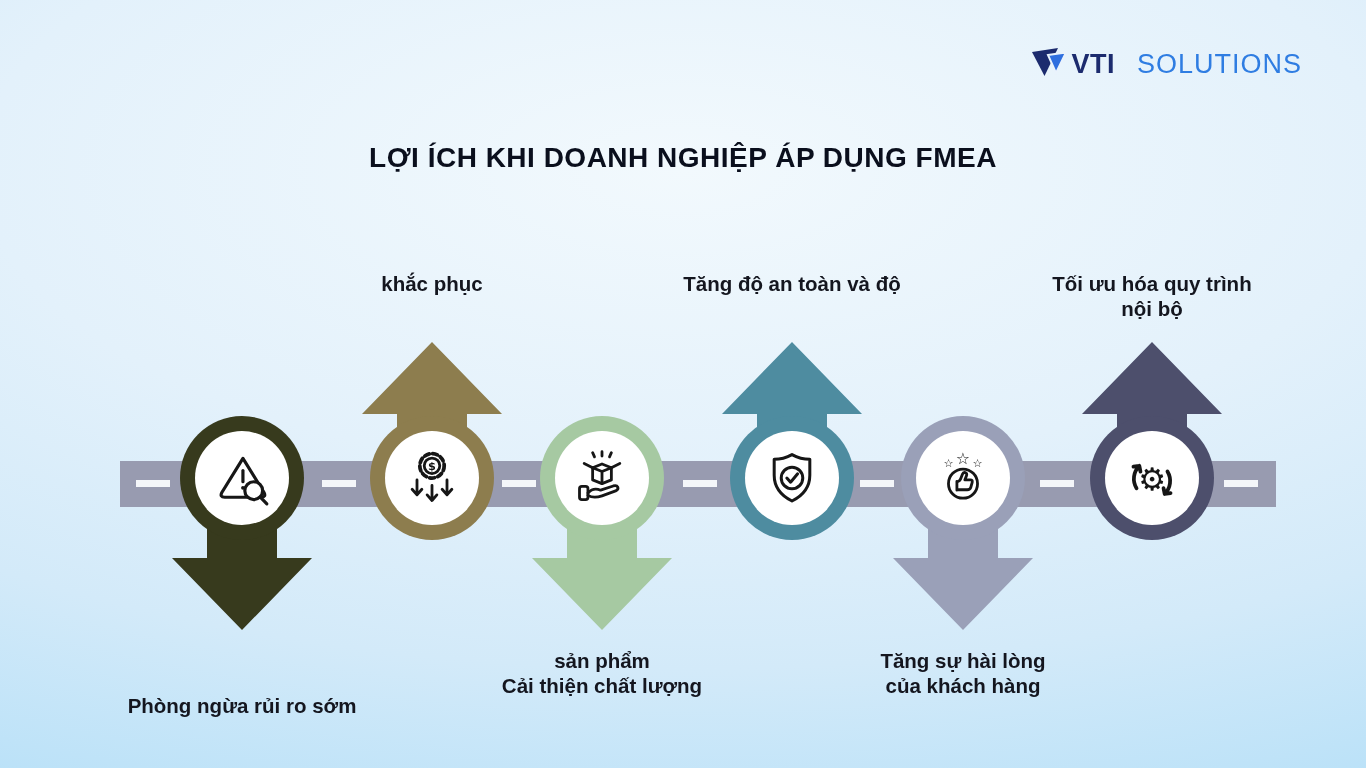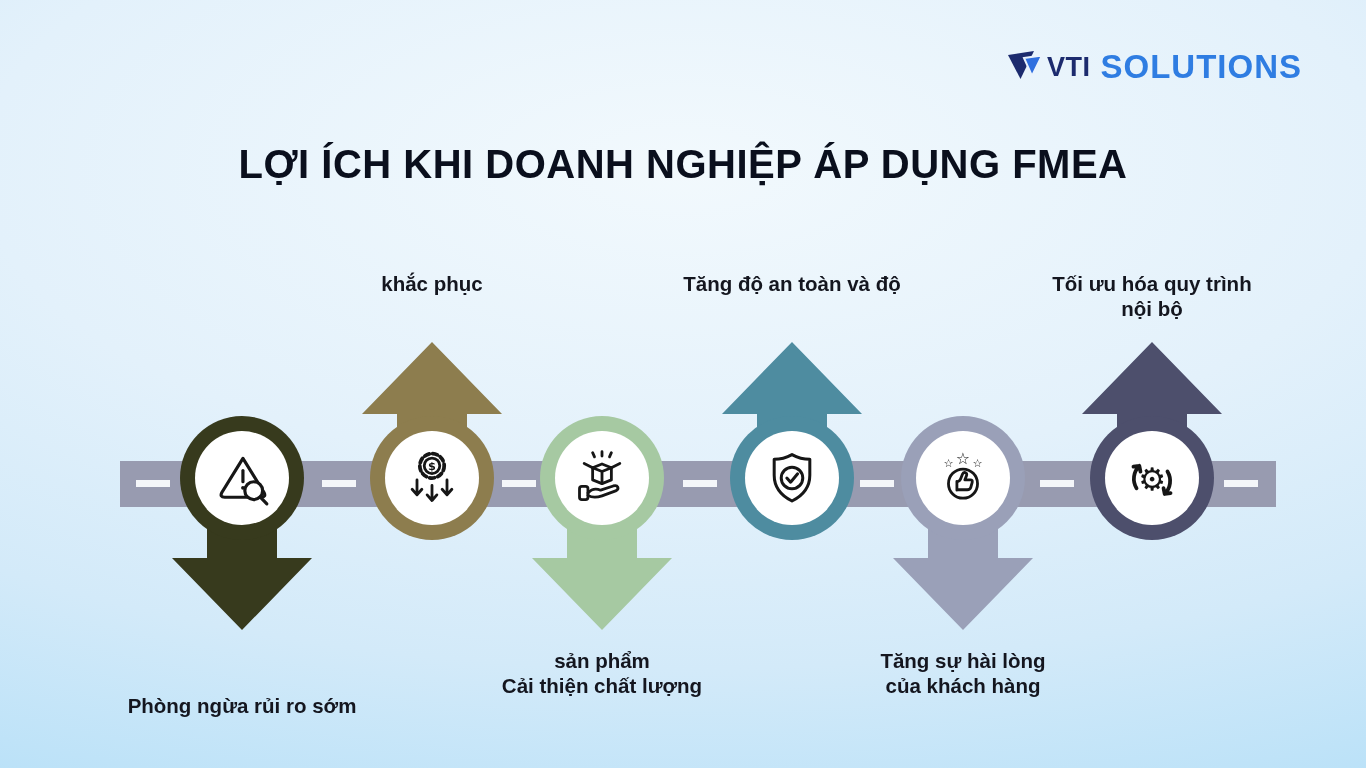--- a/index.html
+++ b/index.html
@@ -5,25 +5,25 @@
   html,body { margin:0; padding:0; }
   .canvas {
     position:relative; width:1366px; height:768px; overflow:hidden;
     font-family:"Liberation Sans", sans-serif;
     background:radial-gradient(135% 105% at 50% 22%, #f2f9fd 0%, #e3f1fb 38%, #d3eaf9 62%, #a8dbf7 100%);
   }
   
   .logo { position:absolute; top:48px; right:64px; display:flex; align-items:center; }
   .logo-mark { width:36px; height:32px; margin-right:4px; }
   .logo-vti { font-size:27px; font-weight:bold; color:#1c2b6e; letter-spacing:.5px; }
-  .logo-sol { font-size:33px; font-weight:bold; color:#2f7de2; letter-spacing:1px; margin-left:10px; }
+  .logo-sol { font-size:27px; font-weight:normal; color:#2f7de2; letter-spacing:1px; margin-left:22px; }
   
   .title {
     position:absolute; top:142px; left:0; width:100%; text-align:center;
-    font-size:40px; font-weight:bold; letter-spacing:.5px; color:#0a0f1d;
+    font-size:28px; font-weight:bold; letter-spacing:.5px; color:#0a0f1d;
   }
   
   .road { position:absolute; left:120px; top:461px; width:1156px; height:46px; background:#989bb0; z-index:1; }
   .dash { position:absolute; top:19px; width:34px; height:7px; background:#f4f6f9; }
   
   .node { position:absolute; top:0; width:0; height:768px; }
   .circle {
     position:absolute; left:-62px; top:416px; width:124px; height:124px;
     border-radius:50%; background:currentColor; z-index:3;
   }

